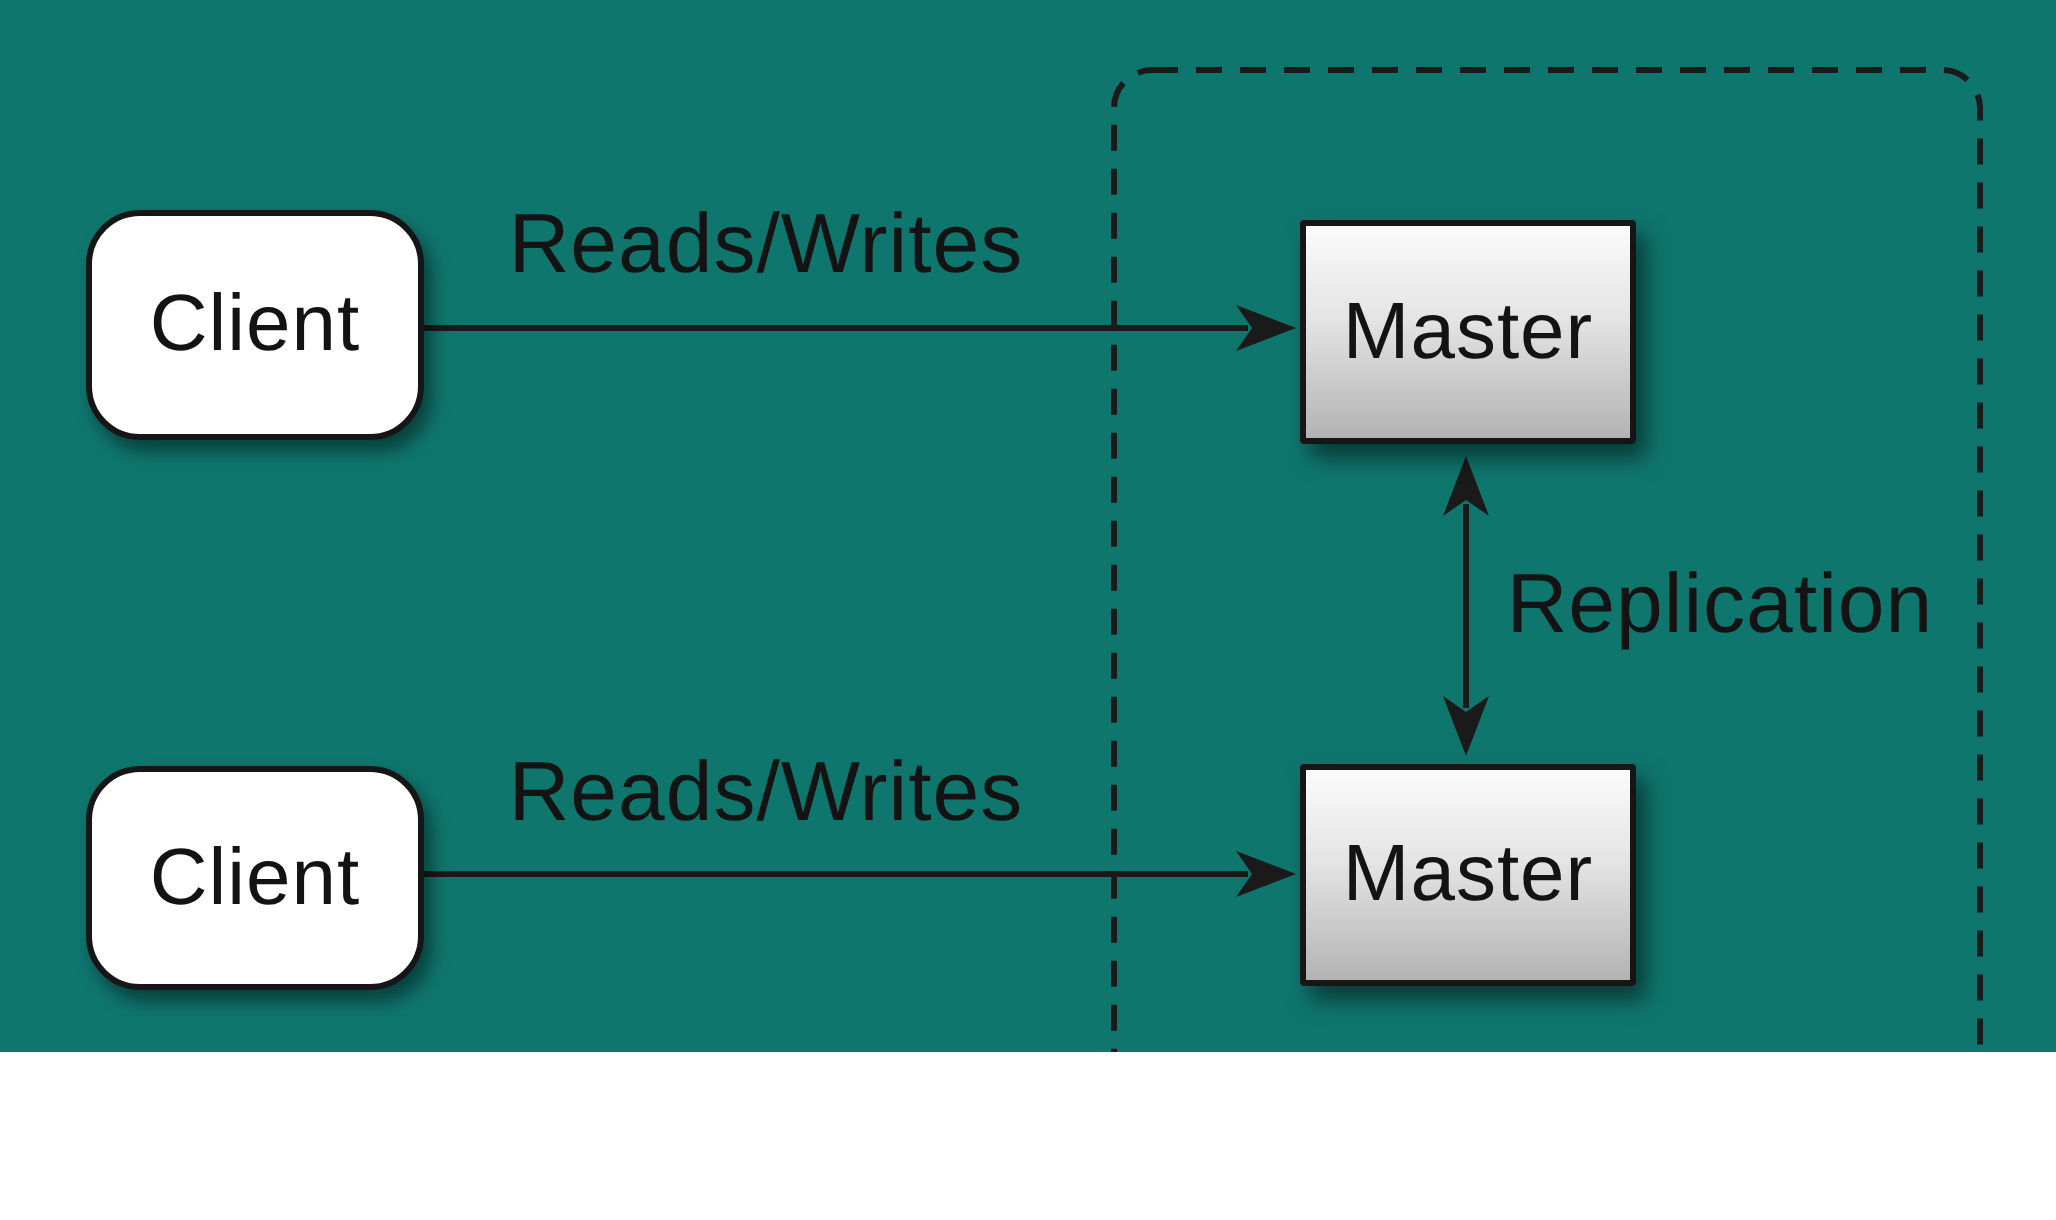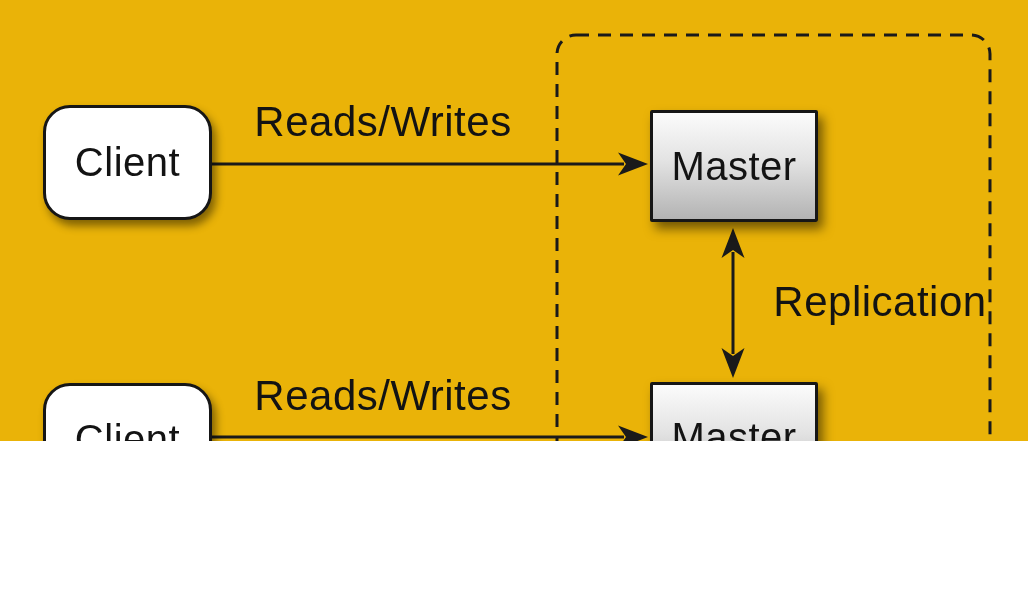--- a/index.html
+++ b/index.html
@@ -3,22 +3,22 @@
 <meta charset="utf-8">
 <style>
   html, body {
     margin: 0;
     padding: 0;
     background: #ffffff;
   }
   #canvas {
     position: relative;
     width: 1028px;
-    height: 441px;
-    background: #eab308;
+    height: 526px;
+    background: #0f766e;
     overflow: hidden;
     font-family: "Liberation Sans", sans-serif;
     color: #131313;
   }
   #arrow-layer {
     position: absolute;
     left: 0; top: 0;
     width: 1028px; height: 610px;
     z-index: 1;
   }
@@ -51,21 +51,21 @@
   .edge-label {
     position: absolute;
     z-index: 3;
     font-size: 42px;
     text-align: center;
     white-space: nowrap;
     letter-spacing: 0.5px;
   }
   #label-reads-writes-top    { left: 233px; top: 98px;  width: 300px; }
   #label-reads-writes-bottom { left: 233px; top: 372px; width: 300px; }
-  #label-replication         { left: 735px; top: 278px; width: 250px; padding-left: 20px; }
+  #label-replication         { left: 735px; top: 278px; width: 250px; }
   .stroke-line {
     stroke: #1a1a1a;
     stroke-width: 3;
     fill: none;
   }
   .arrow-head {
     fill: #1a1a1a;
     stroke: none;
   }
   .dashed-boundary {

